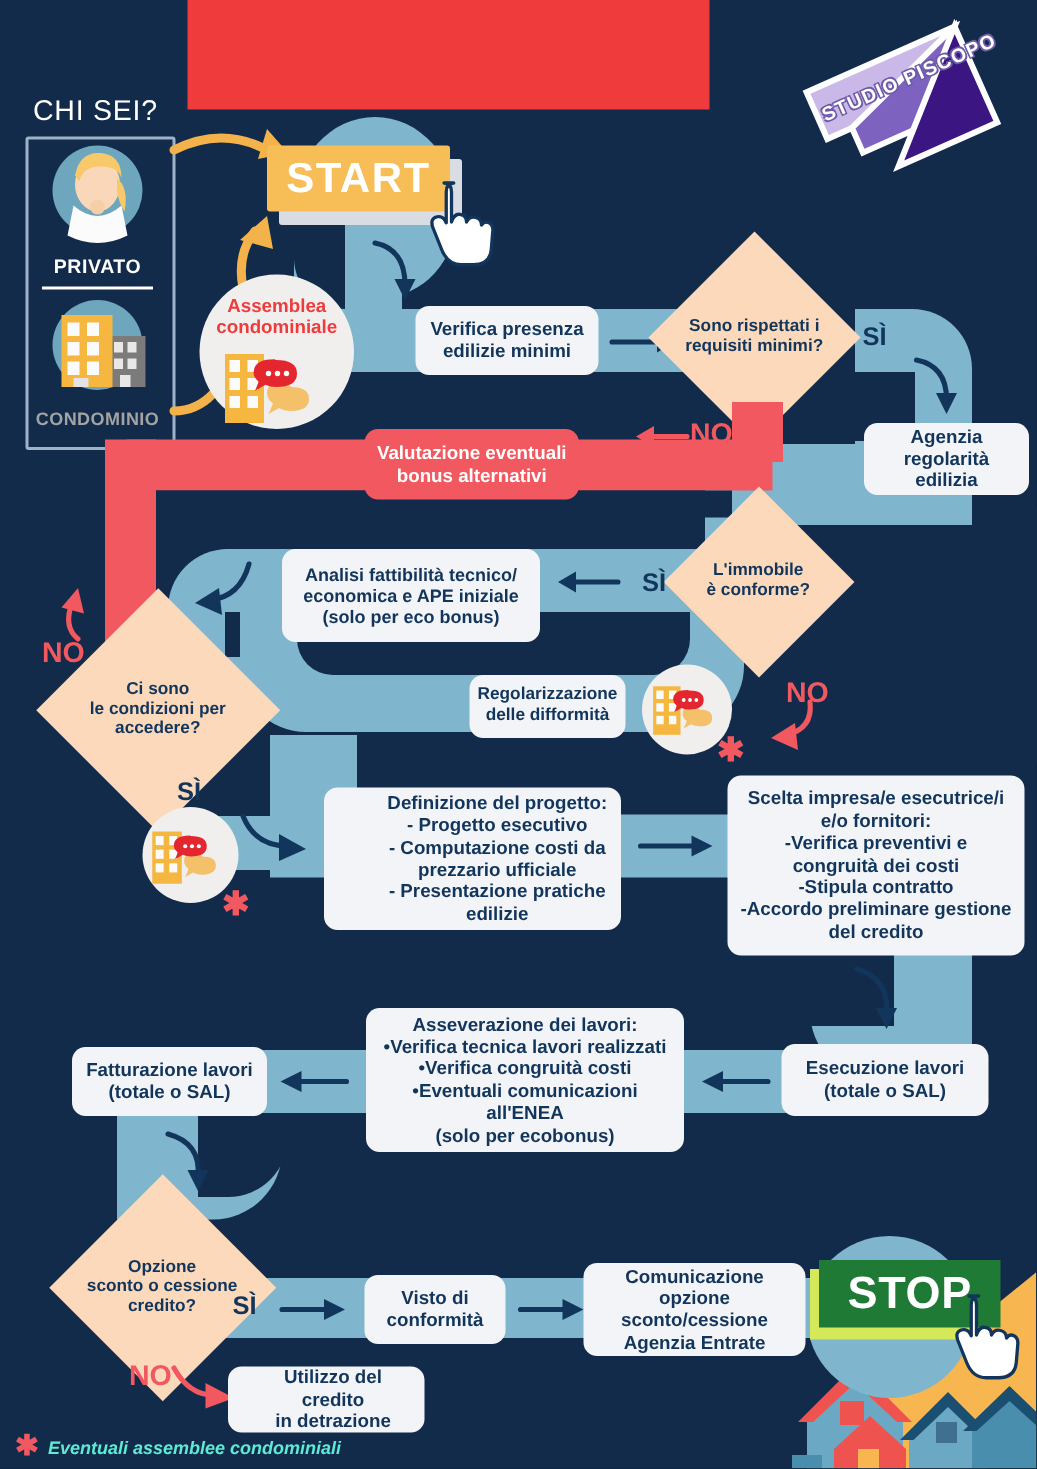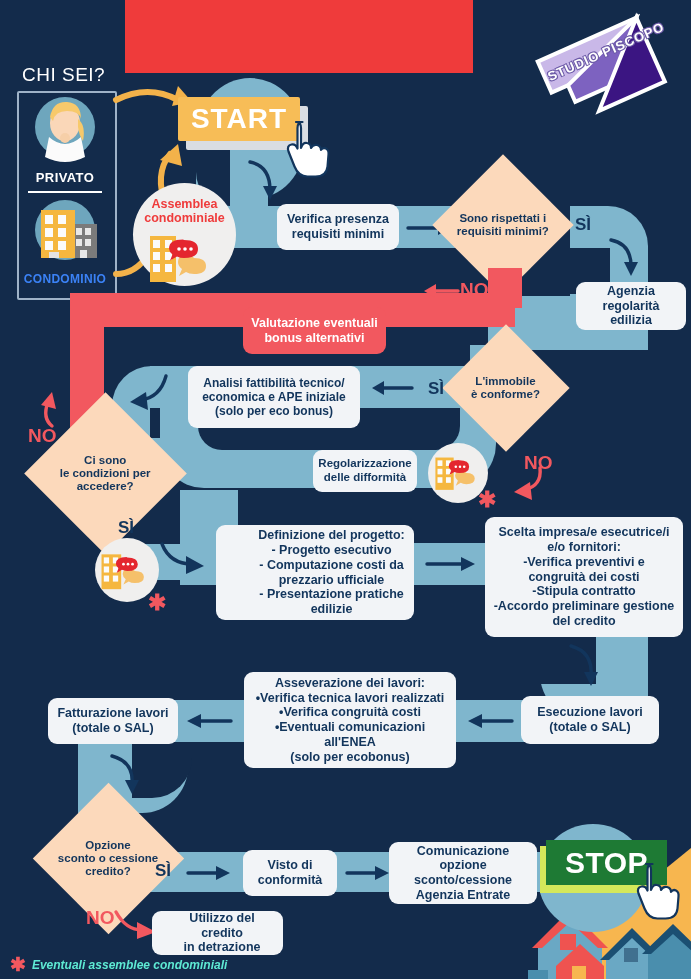--- a/index.html
+++ b/index.html
@@ -89,21 +89,21 @@
         <rect x="28" y="19" width="8" height="9"></rect>
           <rect x="41" y="19" width="8" height="9"></rect>
         <rect x="28" y="32" width="8" height="9"></rect>
           <rect x="41" y="32" width="8" height="9"></rect>
         <rect x="28" y="45" width="8" height="9"></rect>
           <rect x="41" y="45" width="8" height="9"></rect>
       </g>
       <rect x="32" y="56" width="10" height="6" fill="#e3e3e3"></rect>
     </svg>
   </div>
-  <div class="abs" style="left:17px;top:272px;width:96px;text-align:center;color:#3b82f6;font-weight:bold;font-size:12px;letter-spacing:.3px;">CONDOMINIO</div>
+  <div class="abs" style="left:17px;top:272px;width:96px;text-align:center;color:#a3a3a3;font-weight:bold;font-size:12px;letter-spacing:.3px;">CONDOMINIO</div>
 
   <svg class="abs" style="left:108px;top:78px;width:110px;height:210px;" viewBox="0 0 110 210">
     <path class="arroworange" d="M8 22 Q40 6 70 22"></path>
     <polygon points="70,8 84,24 64,28" fill="#f3b24a"></polygon>
     <path class="arroworange" d="M8 196 Q38 196 52 150"></path>
     <polygon points="46,158 62,140 64,162" fill="#f3b24a"></polygon>
     <path class="arroworange" d="M58 128 Q46 96 62 76"></path>
     <polygon points="52,82 70,66 74,88" fill="#f3b24a"></polygon>
   </svg>
 
@@ -173,21 +173,21 @@
     <path d="M46 26 q12 0 12 8 q0 8-12 8 q-5 0-8-2 l-7 4 l3-7 q-4-3-4-7 q0-8 12-8 z" fill="#f5c06a"></path>
     <path d="M36 8 q14 0 14 9 q0 9-14 9 q-4 0-7-1.5 l-7 4 l2.5-6 q-3.5-3-3.5-6 q0-9 14-9 z" fill="#e4262f"></path>
     <g fill="#fff">
         <circle cx="31" cy="17" r="1.8"></circle>
         <circle cx="37" cy="17" r="1.8"></circle>
         <circle cx="43" cy="17" r="1.8"></circle>
       </g>
   </svg>
 
   <div class="wbox" style="left:277px;top:204px;width:122px;height:46px;font-size:12.5px;white-space:pre-line;">Verifica presenza
-requisiti minimi</div>
+edilizie minimi</div>
 
   <svg class="abs" style="left:406px;top:217px;width:46px;height:22px;" viewBox="0 0 46 22">
     <path class="arrowdark" d="M2 11 H34"></path>
     <polygon points="32,4 44,11 32,18" fill="#12355c"></polygon>
   </svg>
 
   <div class="diamond" style="left:453px;top:175px;width:100px;height:100px;transform:rotate(45deg);">
     <div class="dlabel" style="font-size:11.5px;white-space:pre-line;">Sono rispettati i
 requisiti minimi?</div>
   </div>
@@ -203,21 +203,21 @@
   <div class="redtrack" style="left:488px;top:268px;width:34px;height:40px;"></div>
   <div class="redtrack" style="left:70px;top:293px;width:34px;height:160px;border-radius:16px 0 0 0;"></div>
   <div class="track-dark" style="left:104px;top:327px;width:384px;height:18px;"></div>
 
   <div class="lbl-no" style="left:460px;top:279px;font-size:19px;">NO</div>
   <svg class="abs" style="left:424px;top:282px;width:36px;height:18px;" viewBox="0 0 36 18">
     <path class="arrowred" d="M34 9 H10"></path>
     <polygon points="12,2 0,9 12,16" fill="#f2585f"></polygon>
   </svg>
 
-  <div class="abs wbox" style="left:243px;top:286px;width:143px;height:47px;background:#f2585f;color:#fff;font-size:12.5px;white-space:pre-line;margin-top:21px;">Valutazione eventuali
+  <div class="abs wbox" style="left:243px;top:286px;width:143px;height:47px;background:#f2585f;color:#fff;font-size:12.5px;white-space:pre-line;">Valutazione eventuali
 bonus alternativi</div>
 
   <div class="lbl-no" style="left:28px;top:425px;font-size:19px;">NO</div>
   <svg class="abs" style="left:36px;top:392px;width:32px;height:36px;" viewBox="0 0 32 36">
     <path class="arrowred" d="M16 34 Q6 26 12 10"></path>
     <polygon points="5,13 16,0 20,17" fill="#f2585f"></polygon>
   </svg>
 
   <div class="wbox" style="left:576px;top:282px;width:110px;height:48px;font-size:12.5px;white-space:pre-line;">Agenzia
 regolarità edilizia</div>

